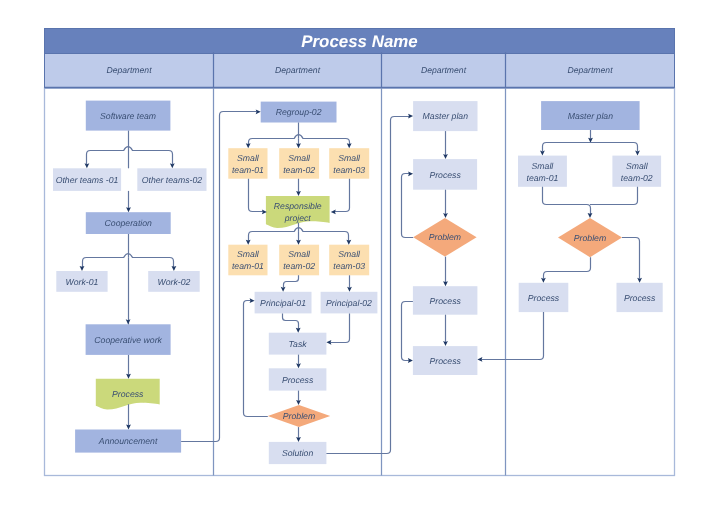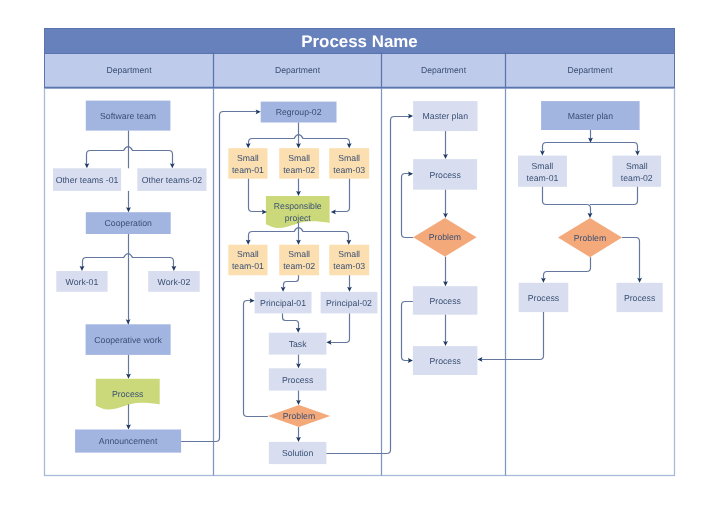--- a/index.html
+++ b/index.html
@@ -1,21 +1,21 @@
 <!DOCTYPE html>
 <html><head>
 <meta charset="utf-8">
 <title>Process Name</title>
 <style>
   html,body{margin:0;padding:0;background:#ffffff;}
   body{width:720px;height:509px;overflow:hidden;
        font-family:"Liberation Sans",sans-serif;
        -webkit-font-smoothing:antialiased;
        text-rendering:geometricPrecision;}
-  #stage{position:relative;width:720px;height:509px;background:#fff;}
+  #stage{position:relative;width:720px;height:509px;background:#fff;font-style:italic;}
   svg#diagram{position:absolute;left:0;top:0;width:720px;height:509px;
               shape-rendering:auto;}
   .node-label{font-family:"Liberation Sans",sans-serif;font-size:8.7px;
               fill:#3a4f73;text-anchor:middle;}
   .lane-label{font-family:"Liberation Sans",sans-serif;font-size:8.65px;
               fill:#3a4f73;text-anchor:middle;}
   .title-label{font-family:"Liberation Sans",sans-serif;font-size:16.9px;
                font-weight:bold;fill:#ffffff;text-anchor:middle;}
 </style>
 </head>

